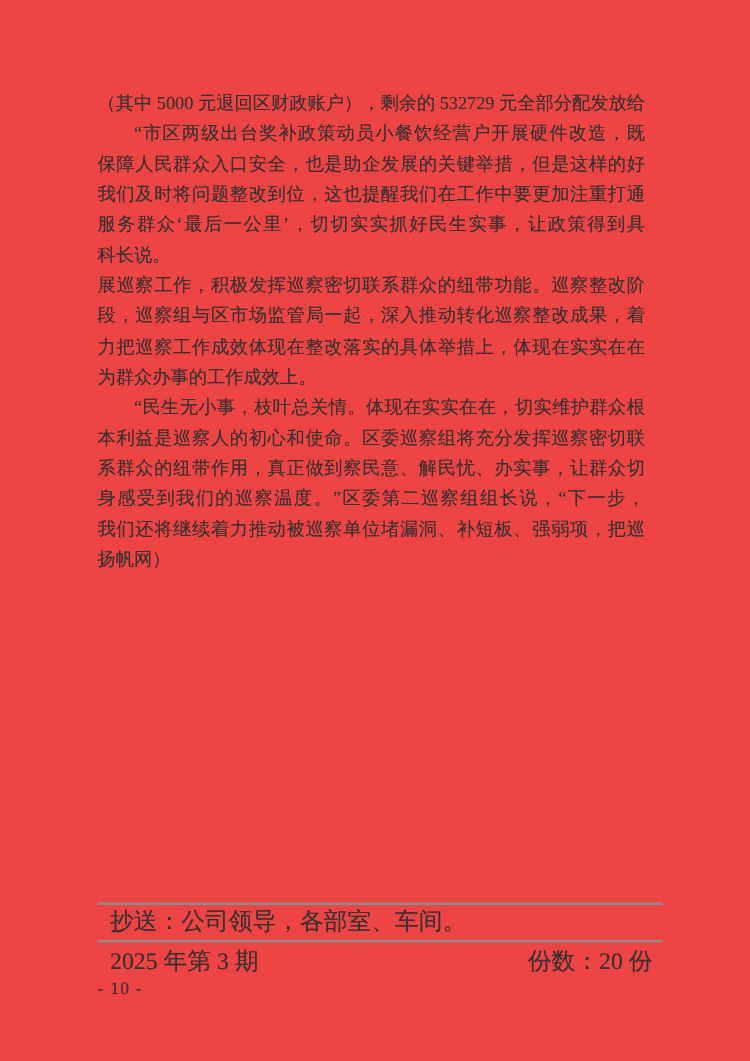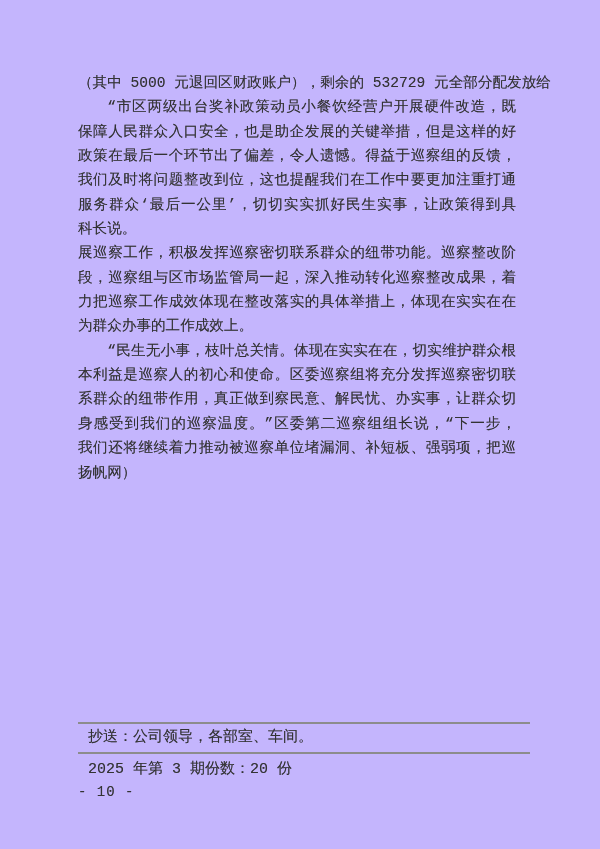--- a/index.html
+++ b/index.html
@@ -4,23 +4,23 @@
 <style>
   html, body {
     margin: 0;
     padding: 0;
     background: #e8e8e8;
   }
   .page {
     position: relative;
     width: 600px;
     height: 849px;
-    background: #c4b5fd;
+    background: #ef4444;
     overflow: hidden;
-    font-family: Liberation Mono, monospace;
+    font-family: Liberation Serif, serif;
     color: #333333;
   }
   .body-text {
     position: absolute;
     left: 78px;
     top: 71px;
     width: 438px;
     font-size: 14.6px;
     text-shadow: 0 0 0.4px rgba(40,40,40,0.45);
   }
@@ -35,34 +35,35 @@
     text-align-last: left;
   }
   .line.indent {
     text-indent: 2em;
   }
   .footer {
     position: absolute;
     left: 78px;
     top: 722px;
     width: 452px;
-    font-size: 15px;
+    font-size: 19px;
   }
   .rule {
     height: 2px;
     background: #8c8c8c;
   }
   .cc-row {
     height: 28px;
     line-height: 28px;
     padding-left: 10px;
     text-shadow: 0 0 0.4px rgba(40,40,40,0.45);
   }
   .issue-row {
     display: flex;
+    justify-content: space-between;
     padding: 5px 8px 0 10px;
     line-height: 21px;
     text-shadow: 0 0 0.4px rgba(40,40,40,0.45);
   }
   .page-number {
     position: absolute;
     top: 784px;
     left: 78px;
     width: 438px;
     text-align: left;
@@ -73,21 +74,20 @@
 </style>
 </head>
 <body>
 
 <div class="page">
 
   <div class="body-text">
       <div class="line">（其中 5000 元退回区财政账户），剩余的 532729 元全部分配发放给</div>
       <div class="line indent">“市区两级出台奖补政策动员小餐饮经营户开展硬件改造，既</div>
       <div class="line">保障人民群众入口安全，也是助企发展的关键举措，但是这样的好</div>
-      <div class="line">政策在最后一个环节出了偏差，令人遗憾。得益于巡察组的反馈，</div>
       <div class="line">我们及时将问题整改到位，这也提醒我们在工作中要更加注重打通</div>
       <div class="line">服务群众‘最后一公里’，切切实实抓好民生实事，让政策得到具</div>
       <div class="line para-end">科长说。</div>
       <div class="line">展巡察工作，积极发挥巡察密切联系群众的纽带功能。巡察整改阶</div>
       <div class="line">段，巡察组与区市场监管局一起，深入推动转化巡察整改成果，着</div>
       <div class="line">力把巡察工作成效体现在整改落实的具体举措上，体现在实实在在</div>
       <div class="line para-end">为群众办事的工作成效上。</div>
       <div class="line indent">“民生无小事，枝叶总关情。体现在实实在在，切实维护群众根</div>
       <div class="line">本利益是巡察人的初心和使命。区委巡察组将充分发挥巡察密切联</div>
       <div class="line">系群众的纽带作用，真正做到察民意、解民忧、办实事，让群众切</div>

